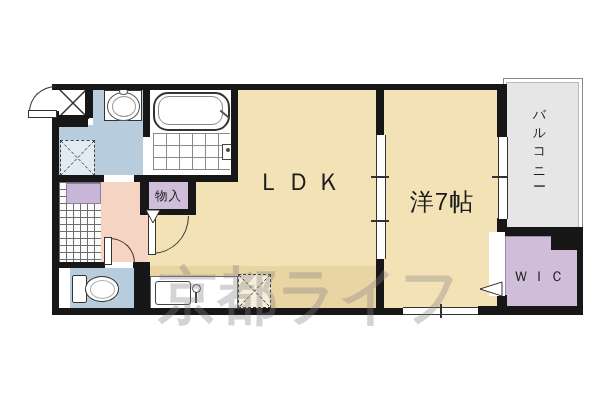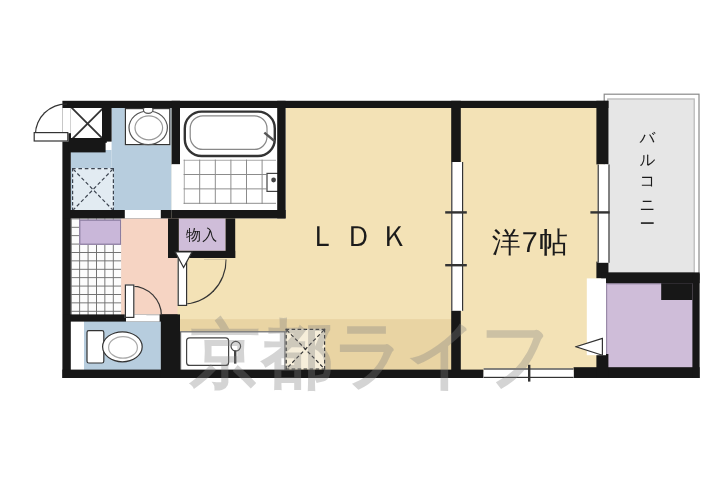--- a/index.html
+++ b/index.html
@@ -143,21 +143,22 @@
   <div class="arc" style="left:152px;top:216px;width:36px;height:37px;border-bottom:1.5px solid #333;border-right:1.5px solid #333;border-bottom-right-radius:100% 100%;"></div>
   <div class="abs" style="left:148px;top:213px;width:6px;height:40px;background:#fff;border:1px solid #333;"></div>
   <svg class="abs" style="left:145px;top:209px;" width="16" height="16">
     <polygon points="1,1 15,1 8,14" fill="#fff" stroke="#333" stroke-width="1"></polygon>
   </svg>
   <svg class="abs" style="left:479px;top:281px;" width="24" height="16">
     <polygon points="23,1 23,15 1,8" fill="#fff" stroke="#333" stroke-width="1"></polygon>
   </svg>
 
   <div class="roomlabel" style="left:228px;top:169px;width:148px;text-align:center;">
-    <div style="font-size:24px;letter-spacing:6px;line-height:26px;margin-top:16px;">ＬＤＫ</div>
+    <div style="font-size:24px;letter-spacing:6px;line-height:26px;">ＬＤＫ</div>
   </div>
   <div class="roomlabel" style="left:384px;top:186px;width:116px;text-align:center;font-size:24px;letter-spacing:1px;">洋7帖</div>
   <div class="roomlabel vtext" style="left:530px;top:100px;height:130px;font-size:13px;">バルコニー</div>
+  <div class="roomlabel" style="left:505px;top:268px;width:72px;text-align:center;font-size:14px;letter-spacing:4px;">ＷＩＣ</div>
   <div class="roomlabel" style="left:149px;top:188px;width:39px;text-align:center;font-size:12.5px;letter-spacing:1px;">物入</div>
 
   <div class="watermark" style="left:158px;top:254px;">京都ライフ</div>
 
 </div>
 
 </body></html>

